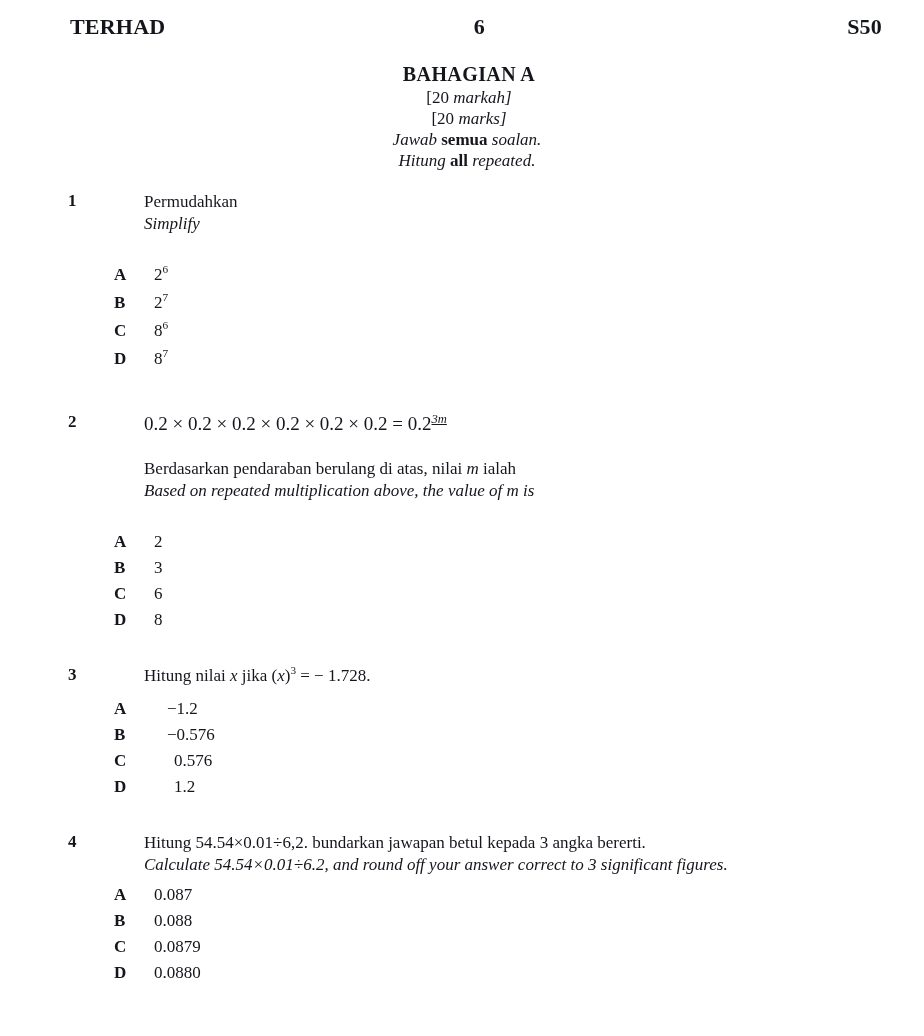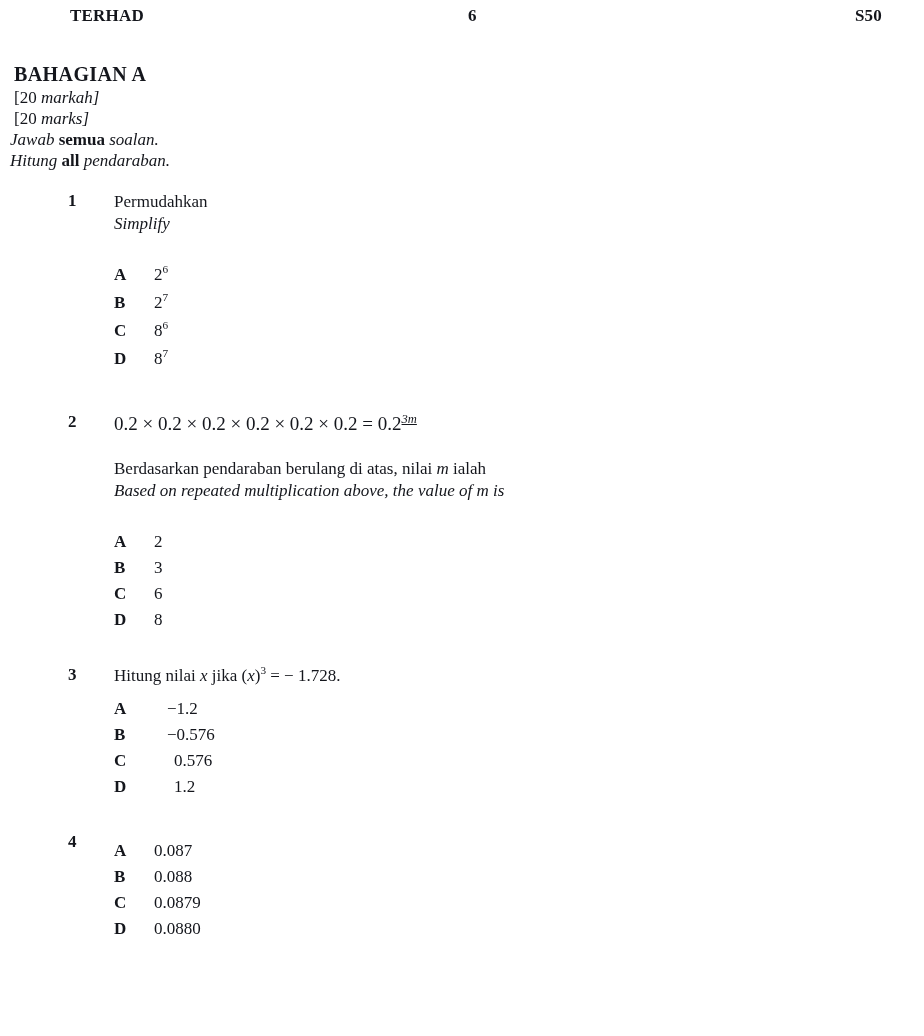--- a/index.html
+++ b/index.html
@@ -20,38 +20,39 @@
     position: absolute;
     left: 0; top: 0;
     width: 924px;
     height: 1036px;
   }
 
   
   .runhead {
     position: absolute;
     left: 70px;
-    top: 6px;
+    top: 14px;
     width: 812px;
     display: flex;
     align-items: center;
     font-weight: bold;
-    font-size: 17px;
+    font-size: 22px;
     letter-spacing: 0.2px;
   }
   .runhead .rh-left   { flex: 0 0 auto; }
   .runhead .rh-center { flex: 1 1 auto; text-align: center; padding-right: 54px; }
   .runhead .rh-right  { flex: 0 0 auto; }
 
   
   .sectionblock {
     position: absolute;
     left: 0;
     top: 62px;
     width: 924px;
+    text-align: center;
     line-height: 1.24;
   }
   .sec-title {
     font-weight: bold;
     font-size: 20px;
     letter-spacing: 0.4px;
     margin-left: 14px;
   }
   .sec-marks {
     font-size: 17px;
@@ -78,21 +79,21 @@
   .q-num {
     position: absolute;
     left: 4px;
     top: 0;
     width: 22px;
     font-weight: bold;
     font-size: 17px;
     text-align: left;
   }
   .q-body {
-    margin-left: 50px;
+    margin-left: 80px;
     font-size: 17px;
     line-height: 1.30;
   }
   .line-my { font-weight: normal; }
   .line-en { font-style: italic; }
   .line-en.justify,
   .line-my.justify { text-align: justify; }
 
   .mathvar { font-style: italic; }
   .eq-block {
@@ -141,21 +142,21 @@
     <div class="sec-marks">
       <span>[20 </span><i>markah]</i>
     </div>
     <div class="sec-marks">
       <span>[20 </span><i>marks]</i>
     </div>
     <div class="sec-instr">
       <span>Jawab </span><b>semua</b><span> soalan.</span>
     </div>
     <div class="sec-instr">
-      <span>Hitung </span><b>all</b><span> pendaraban.</span>
+      <span>Hitung </span><b>all</b><span> repeated.</span>
     </div>
   </div>
 
   <div class="q" style="top:191px;">
     <div class="q-num">1</div>
     <div class="q-body">
       <div class="line-my">Permudahkan</div>
       <div class="line-en">Simplify</div>
       <div style="height:21px;"></div>
     </div>
@@ -227,20 +228,24 @@
       </div>
       <div class="opt">
         <span class="opt-letter">D</span>
         <span class="opt-value" style="padding-left:20px;">1.2</span>
       </div>
     </div>
   </div>
 
   <div class="q" style="top:832px;">
     <div class="q-num">4</div>
+    <div class="q-body" style="width:768px;">
+      <div class="line-my">Hitung 54.54×0.01÷6,2. bundarkan jawapan betul kepada 3 angka bererti.</div>
+      <div class="line-en justify">Calculate   54.54×0.01÷6.2, and round off your answer correct to 3 significant figures.</div>
+    </div>
     <div class="options" style="margin-top:9px;">
       <div class="opt" style="margin-bottom:6px;">
         <span class="opt-letter">A</span>
         <span class="opt-value">0.087</span>
       </div>
       <div class="opt" style="margin-bottom:6px;">
         <span class="opt-letter">B</span>
         <span class="opt-value">0.088</span>
       </div>
       <div class="opt" style="margin-bottom:6px;">

